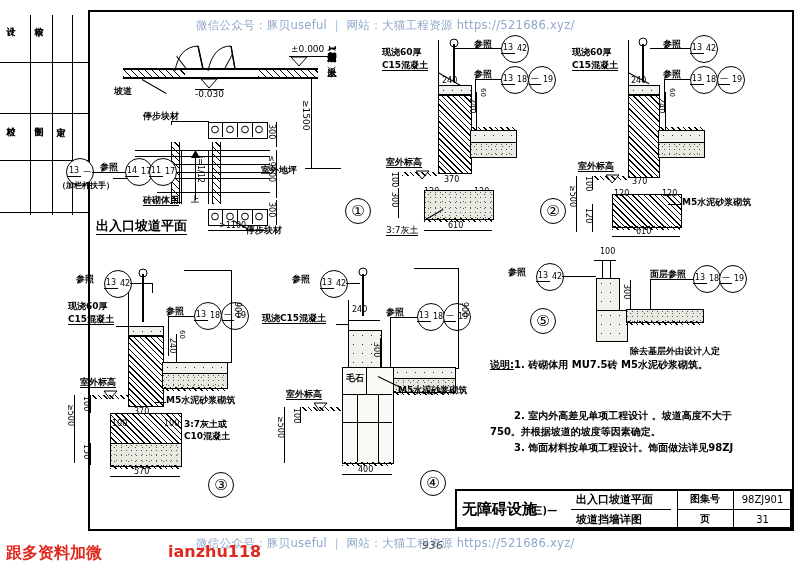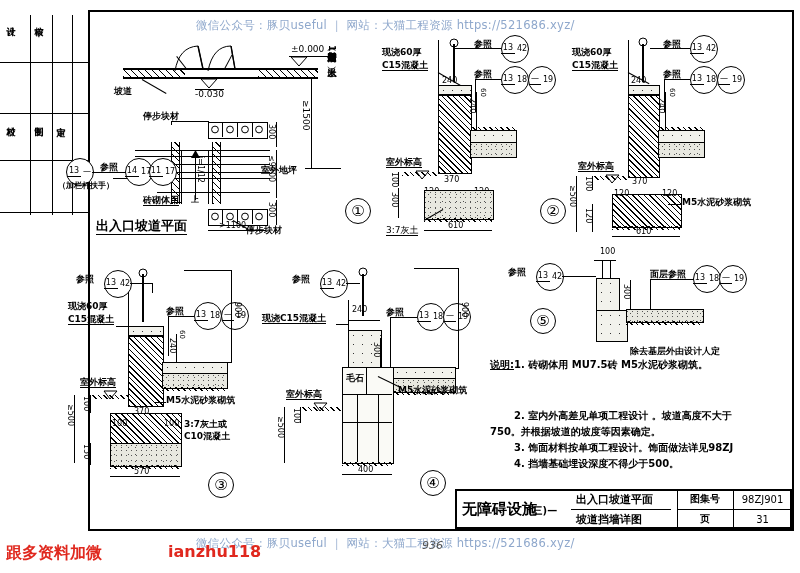--- a/index.html
+++ b/index.html
@@ -473,21 +473,20 @@
 <div class="bignum" style="left:530px;top:308px;">⑤</div>
 
 <div class="abs" style="left:490px;top:357px;width:300px;">
   <div style="display:flex;">
     <div class="cn" style="font-size:10px;line-height:16px;text-decoration:underline;">说明:</div>
     <div class="cn" style="font-size:10px;line-height:16px;">1. 砖砌体用 MU7.5砖 M5水泥砂浆砌筑。</div>
   </div>
   <div class="cn" style="font-size:10px;line-height:16px;padding-left:24px;margin-top:35px;">2. 室内外高差见单项工程设计 。坡道高度不大于</div>
   <div class="cn" style="font-size:10px;line-height:16px;">750。并根据坡道的坡度等因素确定。</div>
   <div class="cn" style="font-size:10px;line-height:16px;padding-left:24px;">3. 饰面材料按单项工程设计。饰面做法详见98ZJ</div>
-  <div class="cn" style="font-size:10px;line-height:16px;padding-left:24px;">4. 挡墙基础埋设深度不得少于500。</div>
 </div>
 
 <div class="tb" style="left:455px;top:489px;width:337px;height:40px;"></div>
 <div class="ln v abs" style="left:677px;top:489px;height:40px;"></div>
 <div class="ln v abs" style="left:733px;top:489px;height:40px;"></div>
 <div class="ln h abs" style="left:677px;top:509px;width:115px;"></div>
 <div class="ln h abs" style="left:571px;top:509px;width:100px;"></div>
 <div class="txt cn" style="left:462px;top:502px;font-size:15px;">无障碍设施</div>
 <div class="txt cn" style="left:528px;top:506px;font-size:10px;">(三)—</div>
 <div class="txt cn" style="left:576px;top:494px;font-size:11px;">出入口坡道平面</div>

